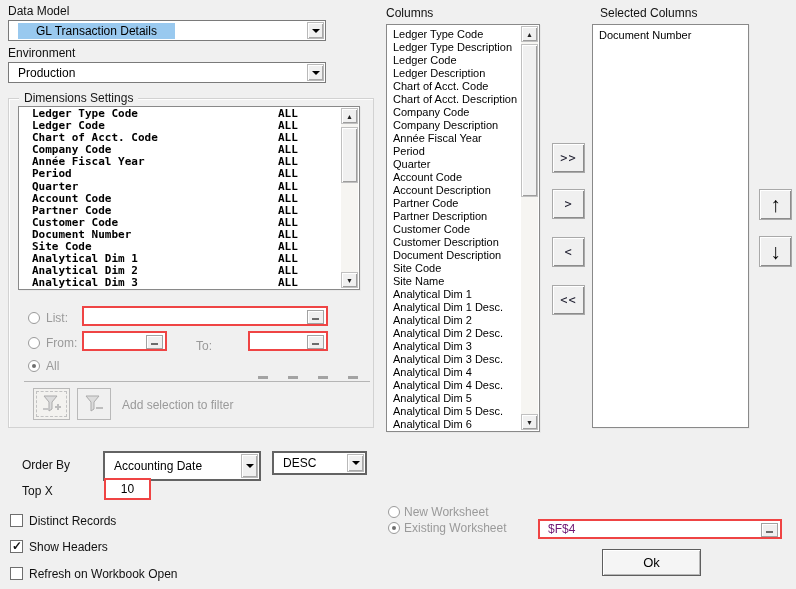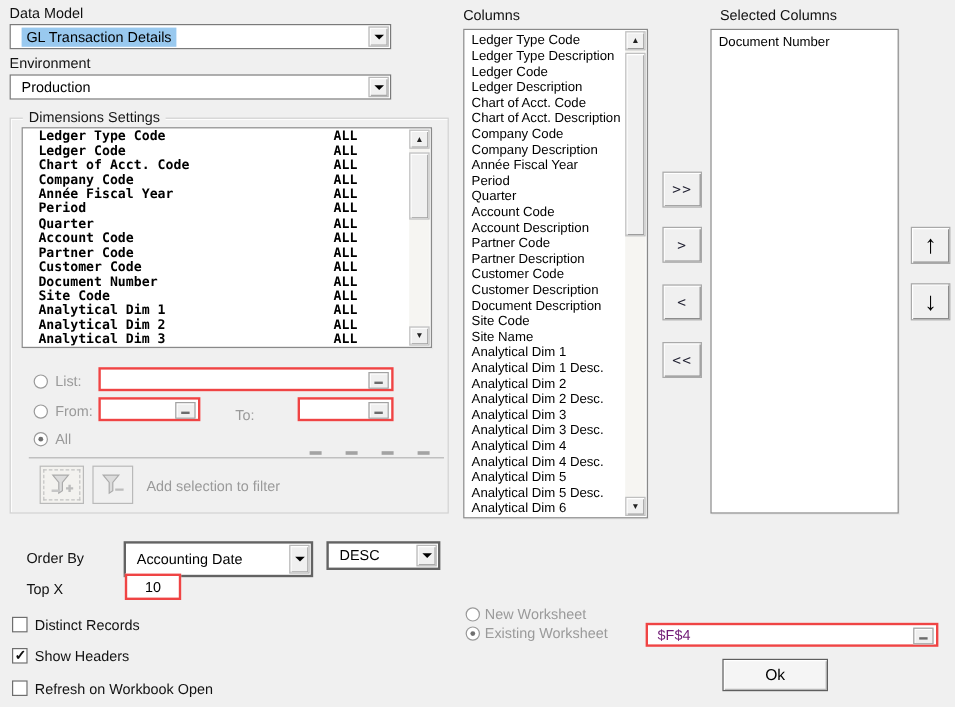--- a/index.html
+++ b/index.html
@@ -14,21 +14,21 @@
   }
   .abs { position:absolute; }
   .lbl { font-size:12px; color:#111; white-space:nowrap; }
   .lbl-dis { color:#9a9a9a; }
 
   
   .combo { position:absolute; background:#fff; border:1px solid #5f5f5f; }
   .combo.thin { border:1px solid #7a7a7a; }
   .combo.thick { border:2px solid #636363; }
   .combo .txt { position:absolute; left:9px; top:50%; transform:translateY(-50%); font-size:12px; white-space:nowrap; }
-  .combo .txt.sel { background:#99c9ef; padding:1px 4px; }
+  .combo .txt.sel { background:#99c9ef; padding:1px 18px; }
   .combo .dd { position:absolute; right:1px; top:1px; bottom:1px; width:17px; background:#f0f0f0;
     border:1px solid #b9b9b9; box-shadow:inset 1px 1px 0 #ffffff, inset -1px -1px 0 #a8a8a8;
     display:flex; align-items:center; justify-content:center; }
   .tri-down { width:0; height:0; border-left:4px solid transparent; border-right:4px solid transparent; border-top:4px solid #000; }
 
   
   .groupbox { position:absolute; border:1px solid #d2d2d2; box-shadow:1px 1px 0 #fdfdfd inset; }
   .groupbox > .legend { position:absolute; top:-8px; left:10px; background:#f0f0f0; padding:0 5px; font-size:12px; color:#161616; }
 
   
@@ -309,15 +309,15 @@
   <div class="radio" style="left:388px; top:506px"></div>
   <div class="abs lbl lbl-dis" style="left:404px; top:505px">New Worksheet</div>
   <div class="radio on" style="left:388px; top:522px"></div>
   <div class="abs lbl lbl-dis" style="left:404px; top:521px">Existing Worksheet</div>
 
   <div class="field" style="left:538px; top:519px; width:244px; height:20px">
     <span class="val" style="color:#701a75">$F$4</span>
     <span class="mini-btn"></span>
   </div>
 
-  <div class="cmdbtn" style="left:602px; top:549px; width:88px; height:27px">Ok</div>
+  <div class="cmdbtn" style="left:602px; top:549px; width:99px; height:27px">Ok</div>
 
 </div>
 
 </body></html>

